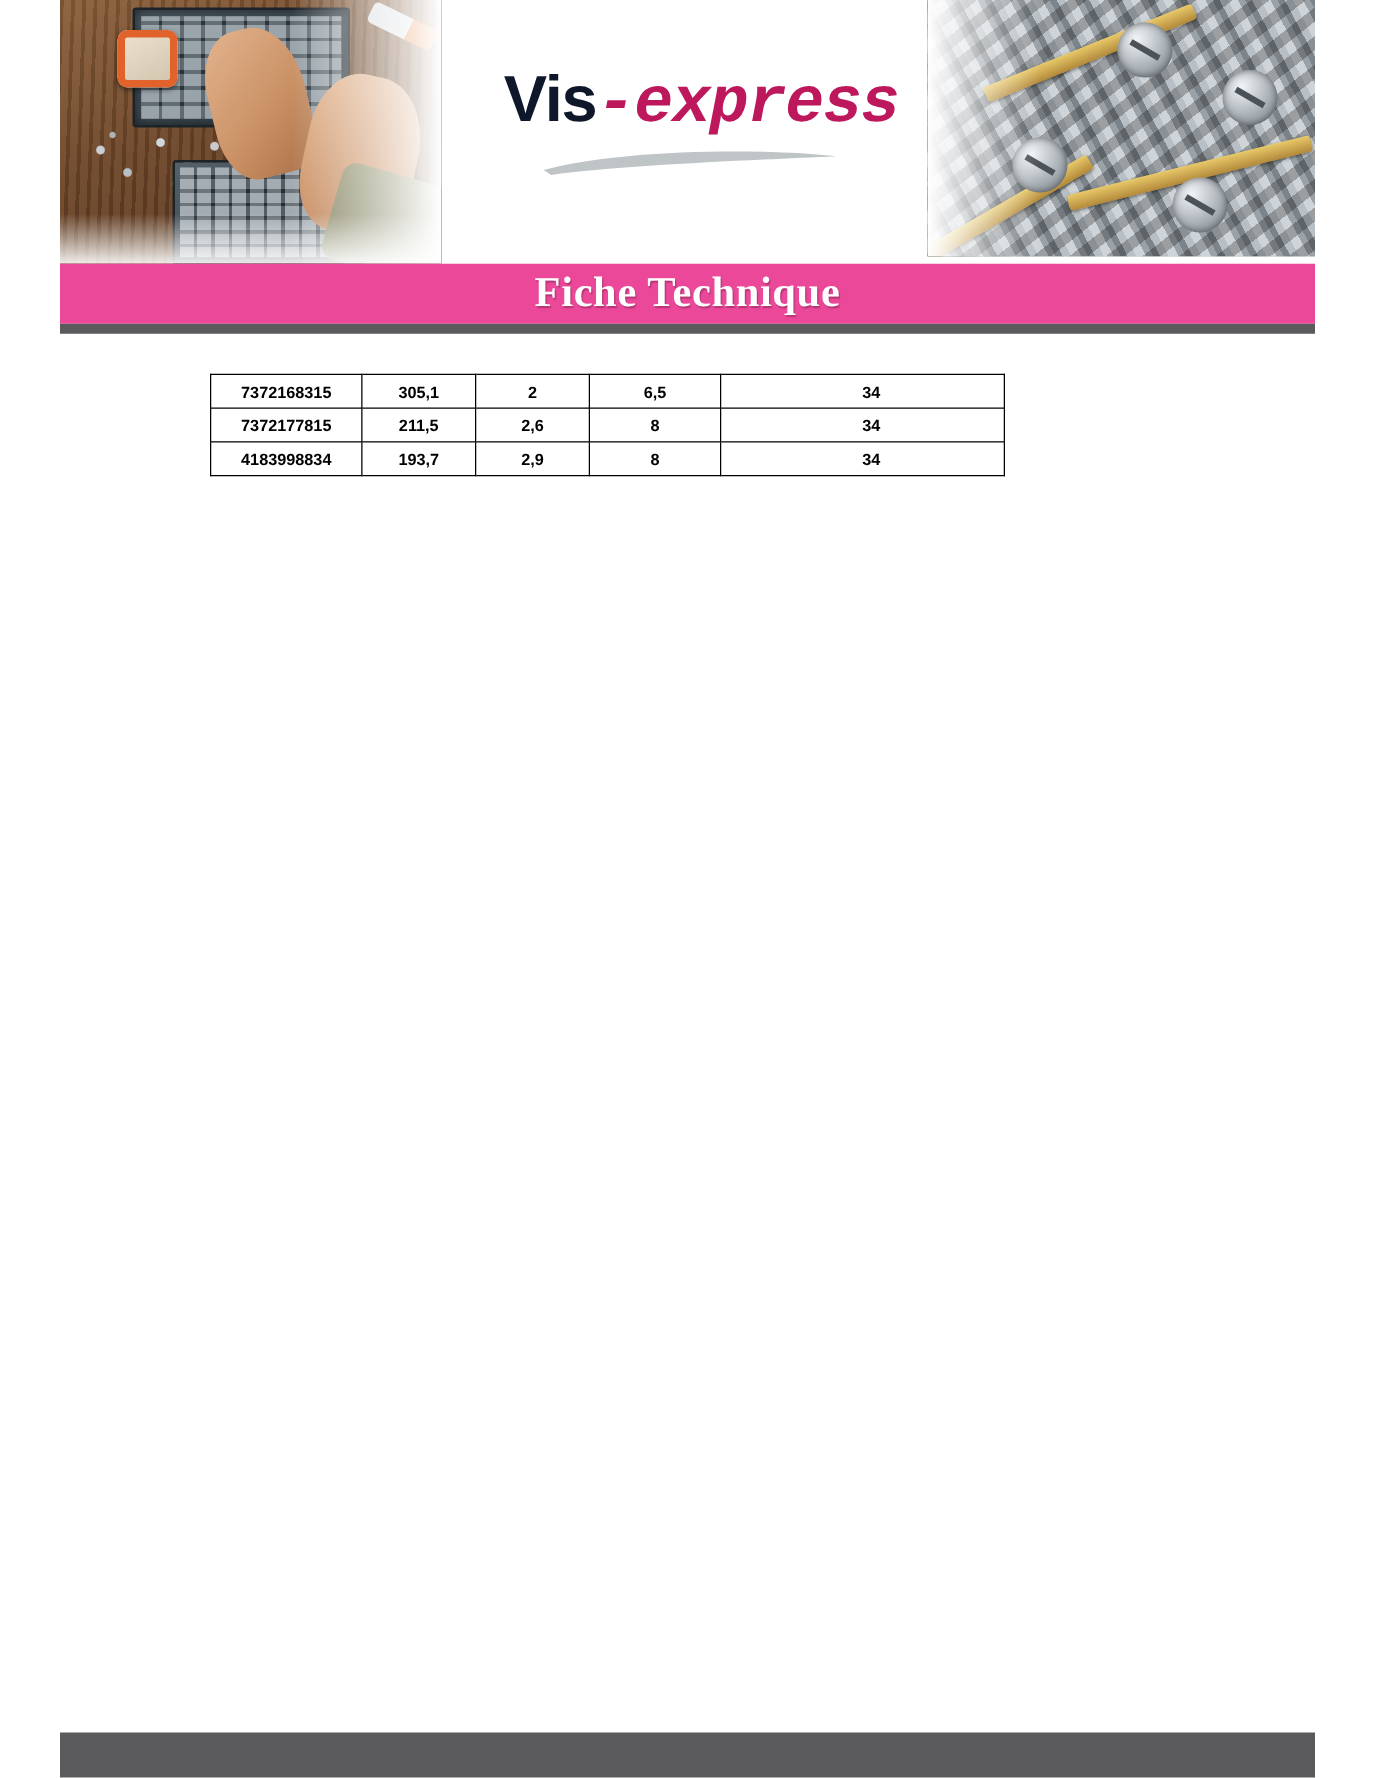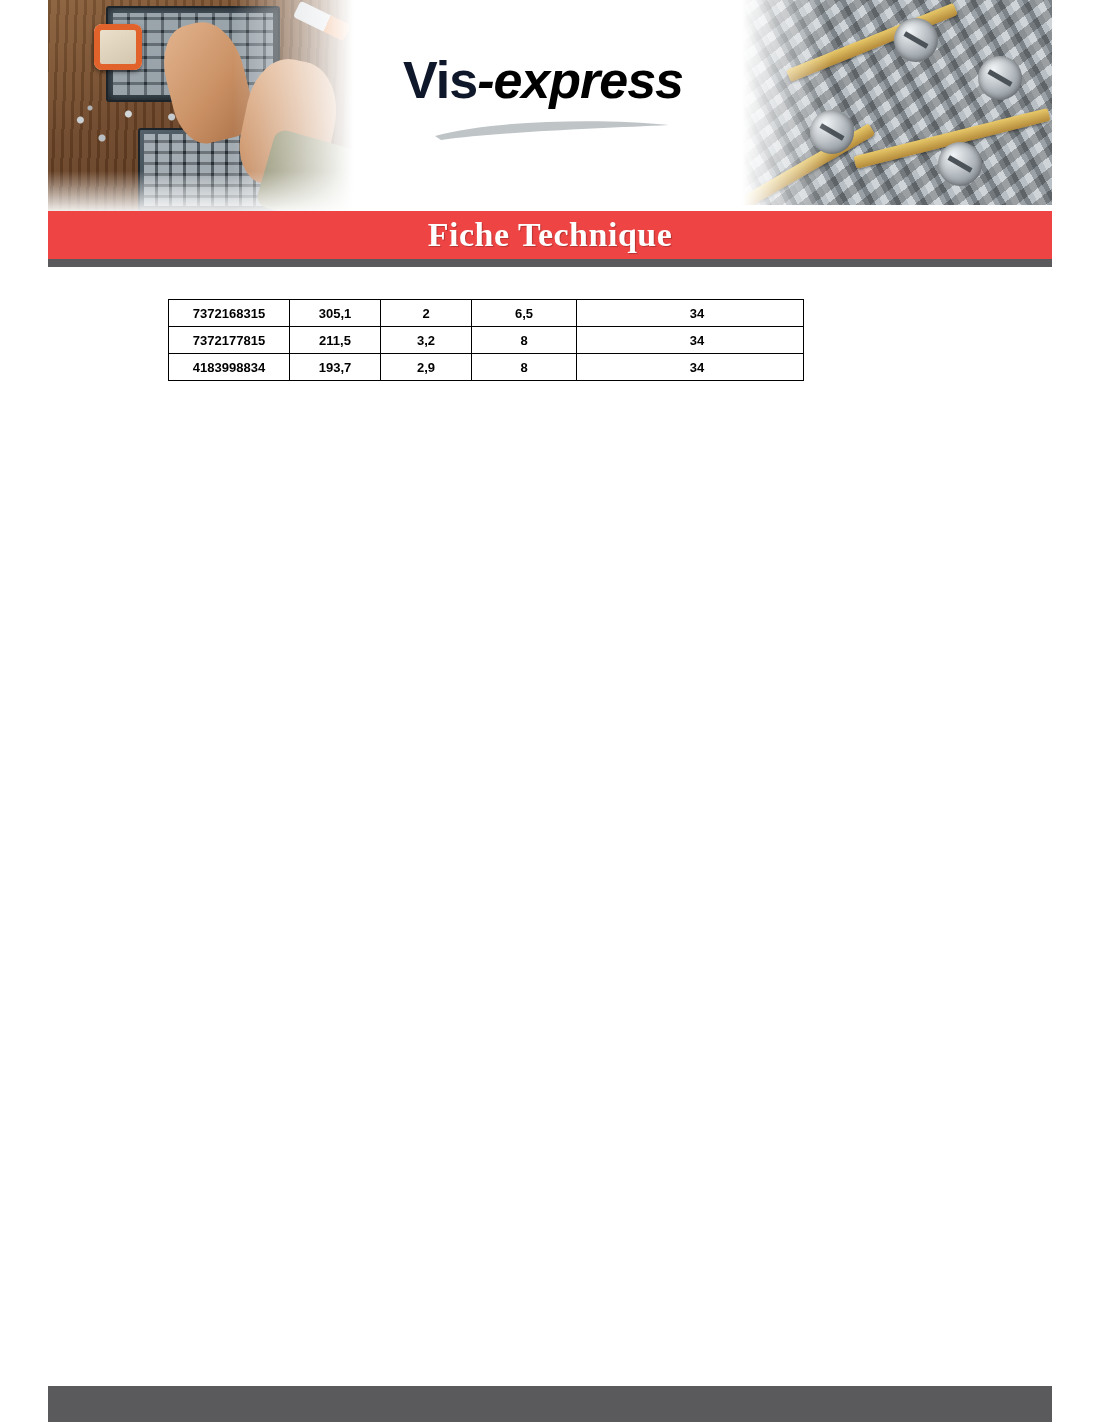--- a/index.html
+++ b/index.html
@@ -179,41 +179,41 @@
     font-size: 52px;
     letter-spacing: -1px;
     white-space: nowrap;
   }
   .logo-vis {
     color: #0f172a;
     font-weight: bold;
     font-family: "Liberation Sans", sans-serif;
   }
   .logo-express {
-    color: #000000;
+    color: #be185d;
     font-weight: bold;
     font-style: italic;
-    font-family: Liberation Sans, sans-serif;
+    font-family: Liberation Mono, monospace;
   }
   .logo-swoosh {
     position: absolute;
     left: 30px;
     top: 66px;
     width: 240px;
     height: 26px;
   }
 
   
   .title-bar {
     position: absolute;
     left: 48px;
     top: 211px;
     width: 1004px;
     height: 48px;
-    background: #ef4444;
+    background: #ec4899;
     display: flex;
     align-items: center;
     justify-content: center;
   }
   .title-bar .title {
     color: #ffffff;
     font-size: 34px;
     font-weight: bold;
     font-family: "Liberation Serif", serif;
     letter-spacing: 0.5px;
@@ -314,21 +314,21 @@
     <tr>
       <td class="c0">7372168315</td>
       <td class="c1">305,1</td>
       <td class="c2">2</td>
       <td class="c3">6,5</td>
       <td class="c4">34</td>
     </tr>
     <tr>
       <td class="c0">7372177815</td>
       <td class="c1">211,5</td>
-      <td class="c2">3,2</td>
+      <td class="c2">2,6</td>
       <td class="c3">8</td>
       <td class="c4">34</td>
     </tr>
     <tr>
       <td class="c0">4183998834</td>
       <td class="c1">193,7</td>
       <td class="c2">2,9</td>
       <td class="c3">8</td>
       <td class="c4">34</td>
     </tr>

